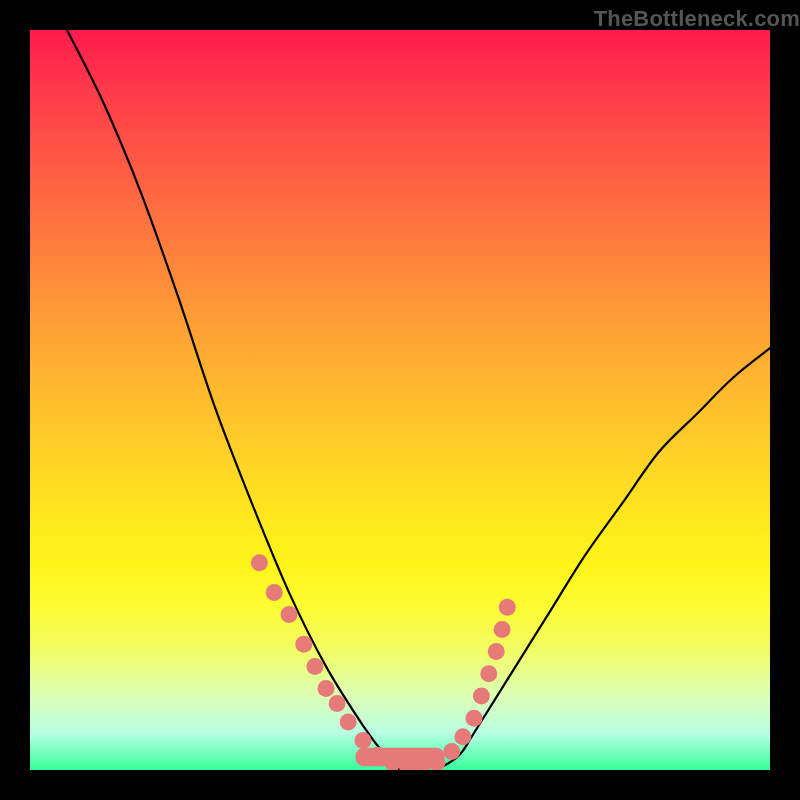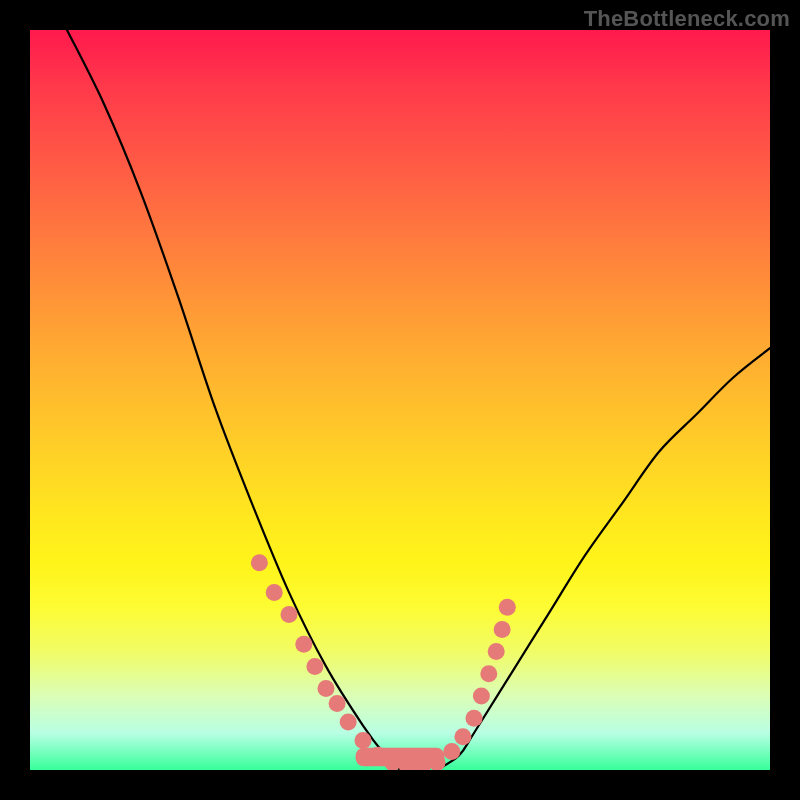--- a/index.html
+++ b/index.html
@@ -29,21 +29,21 @@
       #fff41a 72%,
       #fdfc33 78%,
       #f1fc66 84%,
       #dbfeb6 90%,
       #b8ffe4 95%,
       #37ff9a 100%);
   }
   .watermark {
     position: absolute;
     top: 6px;
-    right: 10px;
+    right: 0;
     color: #555;
     font-size: 22px;
     font-weight: 600;
     letter-spacing: 0.2px;
     user-select: none;
   }
   svg.plot {
     position: absolute;
     left: 30px;
     top: 30px;

